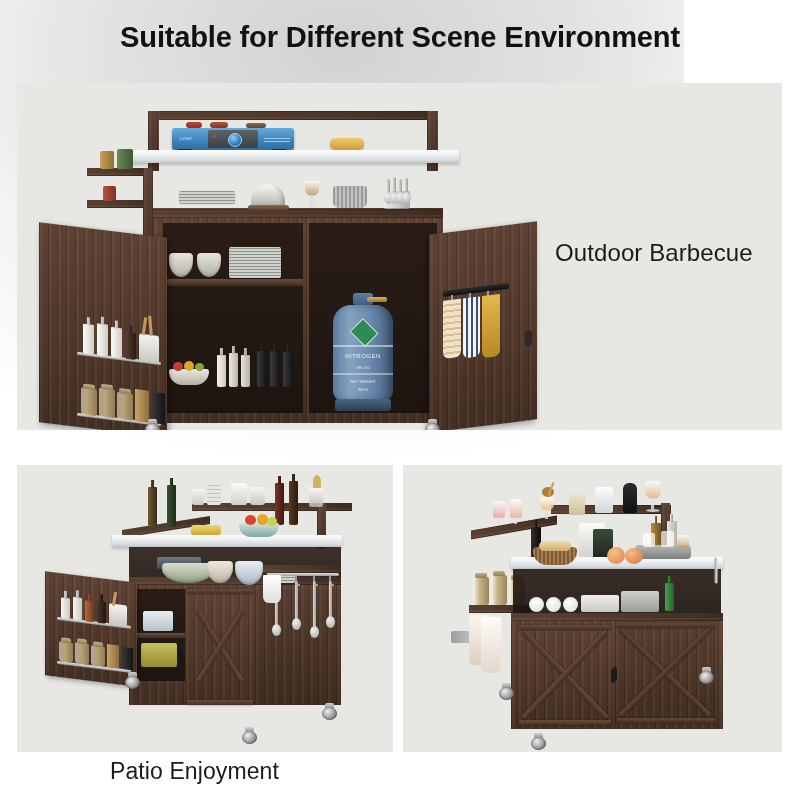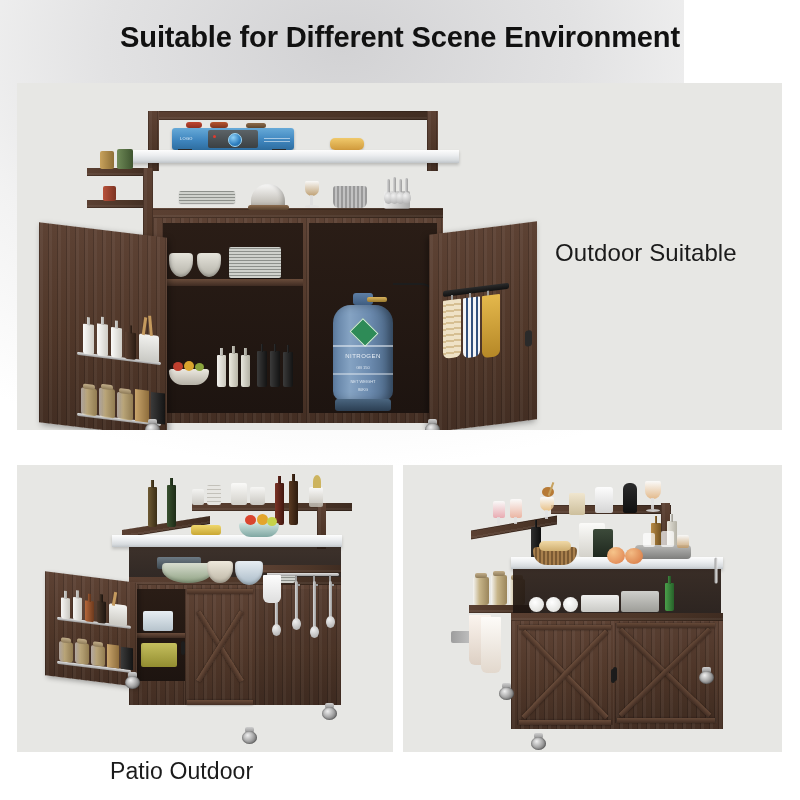--- a/index.html
+++ b/index.html
@@ -199,21 +199,21 @@
       <div class="hook" style="left:58px;top:63px;"></div>
       <div class="towel" style="left:14px;top:68px;width:18px;height:58px;background:repeating-linear-gradient(0deg,#efe2c6 0 4px,#d6bf92 4px 6px);"></div>
       <div class="towel" style="left:34px;top:68px;width:17px;height:60px;background:repeating-linear-gradient(90deg,#f4f5f7 0 3px,#34517c 3px 5px);"></div>
       <div class="towel" style="left:53px;top:68px;width:18px;height:62px;background:linear-gradient(180deg,#e4b84c,#b68827);"></div>
       <div style="position:absolute;left:96px;top:108px;width:7px;height:16px;border-radius:3px;background:#2a2a2a;"></div>
     </div>
 
     <div class="caster" style="left:128px;top:336px;"></div>
     <div class="caster" style="left:408px;top:336px;"></div>
 
-    <div class="caption" id="cap-camping" style="left:538px;top:156px;">Outdoor Suitable</div>
+    <div class="caption" id="cap-camping" style="left:538px;top:156px;">Outdoor Barbecue</div>
   </div>
 
   <div class="panel" id="panel-patio">
 
     <div class="woodh" style="position:absolute;left:175px;top:38px;width:160px;height:8px;"></div>
     <div class="woodh" style="position:absolute;left:105px;top:58px;width:88px;height:8px;transform:skewY(-9deg);"></div>
     <div class="woodv" style="position:absolute;left:300px;top:38px;width:9px;height:46px;"></div>
 
     <div class="bottle" style="left:131px;top:22px;width:9px;height:40px;background:linear-gradient(90deg,#6e5a33,#3a2d15);"></div>
     <div class="bottle" style="left:150px;top:20px;width:9px;height:42px;background:linear-gradient(90deg,#39512f,#1d2b17);"></div>
@@ -374,15 +374,15 @@
       <div style="position:absolute;left:-2px;top:44px;width:4px;height:14px;border-radius:2px;background:#1c1c1c;"></div>
     </div>
 
     <div class="rail" style="left:300px;top:104px;width:26px;transform:rotate(90deg);"></div>
 
     <div class="caster" style="left:96px;top:218px;"></div>
     <div class="caster" style="left:128px;top:268px;"></div>
     <div class="caster" style="left:296px;top:202px;"></div>
   </div>
 
-  <div class="caption" id="cap-patio">Patio Outdoor</div>
+  <div class="caption" id="cap-patio">Patio Enjoyment</div>
 
 </div>
 
 </body></html>

